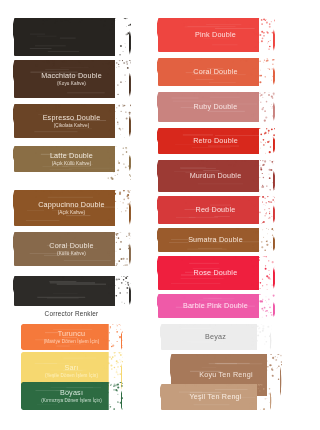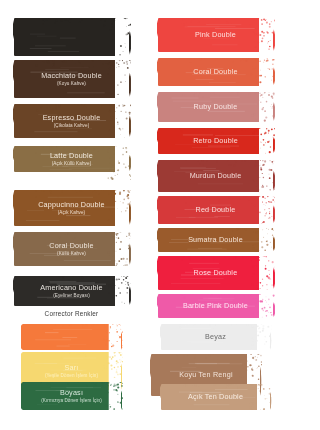--- a/index.html
+++ b/index.html
@@ -643,24 +643,20 @@
             <circle cx="120.10" cy="1.61" r="0.71" fill="#2d2b28" opacity="0.70"></circle>
             <circle cx="50.86" cy="-0.06" r="0.84" fill="#2d2b28" opacity="0.90"></circle>
             <circle cx="97.84" cy="-0.01" r="0.96" fill="#2d2b28" opacity="0.63"></circle>
             <rect x="36.3" y="5.0" width="27.1" height="1.1" fill="#ffffff" opacity="0.11"></rect>
             <rect x="34.0" y="21.9" width="31.7" height="0.4" fill="#ffffff" opacity="0.12"></rect>
             <rect x="43.7" y="7.7" width="49.3" height="0.9" fill="#ffffff" opacity="0.17"></rect>
             <rect x="24.3" y="20.8" width="47.9" height="0.9" fill="#ffffff" opacity="0.15"></rect>
             <rect x="36.8" y="6.3" width="45.2" height="1.1" fill="#ffffff" opacity="0.14"></rect>
             <rect x="39.8" y="17.1" width="24.8" height="0.4" fill="#ffffff" opacity="0.06"></rect>
           </svg>
-          <div class="label-wrap">
-            <span class="s-title" style="color: rgb(231, 227, 221);">Americano Double</span>
-            <span class="s-sub" style="color: rgb(231, 227, 221); opacity: 0.92;">(Eyeliner Boyası)</span>
-          </div>
         </div>
       </div>
     <div class="section-title" id="corrector-heading" style="position: absolute; left: 0px; right: 0px; top: 310px;">Corrector Renkler</div>
     <div id="corrector-swatches" style="position: absolute; inset: 0px;">
         <div class="swatch" style="position: absolute; top: 324px; height: 26px; width: 102px; left: 20.5px;">
           <div class="paint" style="background: rgb(245, 121, 59);"></div>
           <svg class="spray" viewBox="0 0 102 26" preserveAspectRatio="none">
             <circle cx="56.41" cy="-0.95" r="0.99" fill="#f5793b" opacity="0.80"></circle>
             <circle cx="98.79" cy="-0.70" r="0.96" fill="#f5793b" opacity="0.66"></circle>
             <circle cx="88.46" cy="8.78" r="0.51" fill="#f5793b" opacity="0.92"></circle>
@@ -731,20 +727,24 @@
             <circle cx="102.17" cy="21.72" r="0.61" fill="#f5793b" opacity="0.76"></circle>
             <circle cx="92.10" cy="21.32" r="0.49" fill="#f5793b" opacity="0.35"></circle>
             <circle cx="41.94" cy="1.86" r="0.70" fill="#f5793b" opacity="0.53"></circle>
             <rect x="46.8" y="20.3" width="18.5" height="0.7" fill="#ffffff" opacity="0.05"></rect>
             <rect x="32.2" y="5.0" width="39.0" height="1.1" fill="#ffffff" opacity="0.07"></rect>
             <rect x="41.4" y="13.0" width="14.8" height="0.9" fill="#ffffff" opacity="0.15"></rect>
             <rect x="35.5" y="21.6" width="13.2" height="0.9" fill="#ffffff" opacity="0.13"></rect>
             <rect x="14.2" y="15.4" width="35.8" height="0.8" fill="#ffffff" opacity="0.12"></rect>
             <rect x="24.0" y="8.1" width="13.5" height="1.0" fill="#ffffff" opacity="0.16"></rect>
           </svg>
+          <div class="label-wrap">
+            <span class="s-title" style="color: rgb(255, 217, 194);">Turuncu</span>
+            <span class="s-sub" style="color: rgb(255, 217, 194); opacity: 0.92;">(Maviye Dönen İşlem İçin)</span>
+          </div>
         </div>
         <div class="swatch" style="position: absolute; top: 352px; height: 38px; width: 102px; left: 20.5px;">
           <div class="paint" style="background: rgb(246, 216, 112);"></div>
           <svg class="spray" viewBox="0 0 102 26" preserveAspectRatio="none">
             <circle cx="90.83" cy="17.11" r="0.82" fill="#f6d870" opacity="0.60"></circle>
             <circle cx="96.98" cy="10.48" r="0.72" fill="#f6d870" opacity="0.65"></circle>
             <circle cx="98.48" cy="0.59" r="1.05" fill="#f6d870" opacity="0.65"></circle>
             <circle cx="102.17" cy="1.97" r="0.45" fill="#f6d870" opacity="0.58"></circle>
             <circle cx="99.32" cy="22.13" r="0.79" fill="#f6d870" opacity="0.76"></circle>
             <circle cx="89.10" cy="4.25" r="0.30" fill="#f6d870" opacity="0.69"></circle>
@@ -1747,21 +1747,21 @@
             <rect x="20.7" y="4.0" width="30.5" height="0.9" fill="#ffffff" opacity="0.13"></rect>
             <rect x="33.8" y="21.6" width="43.7" height="0.4" fill="#ffffff" opacity="0.06"></rect>
             <rect x="27.6" y="13.1" width="31.8" height="0.6" fill="#ffffff" opacity="0.08"></rect>
             <rect x="31.1" y="18.1" width="31.8" height="1.0" fill="#ffffff" opacity="0.10"></rect>
             <rect x="43.5" y="18.1" width="28.3" height="0.5" fill="#ffffff" opacity="0.07"></rect>
           </svg>
           <div class="label-wrap">
             <span class="s-title" style="color: rgb(106, 106, 106);">Beyaz</span>
           </div>
         </div>
-        <div class="swatch" style="position: absolute; top: 354px; height: 42px; width: 112px; left: 6px;">
+        <div class="swatch" style="position: absolute; top: 354px; height: 42px; width: 112px; left: 26px;">
           <div class="paint" style="background: rgb(167, 121, 90);"></div>
           <svg class="spray" viewBox="0 0 112 26" preserveAspectRatio="none">
             <circle cx="103.70" cy="22.14" r="0.31" fill="#a7795a" opacity="0.44"></circle>
             <circle cx="56.27" cy="3.78" r="0.70" fill="#a7795a" opacity="0.50"></circle>
             <circle cx="101.29" cy="0.29" r="0.50" fill="#a7795a" opacity="0.90"></circle>
             <circle cx="101.91" cy="15.09" r="0.83" fill="#a7795a" opacity="0.90"></circle>
             <circle cx="102.26" cy="13.67" r="0.36" fill="#a7795a" opacity="0.44"></circle>
             <circle cx="84.57" cy="0.33" r="0.41" fill="#a7795a" opacity="0.63"></circle>
             <circle cx="103.13" cy="3.89" r="1.06" fill="#a7795a" opacity="0.78"></circle>
             <circle cx="92.78" cy="0.09" r="0.97" fill="#a7795a" opacity="0.66"></circle>
@@ -1912,19 +1912,19 @@
             <circle cx="109.69" cy="18.45" r="0.39" fill="#c49d7d" opacity="0.52"></circle>
             <circle cx="91.74" cy="25.65" r="0.56" fill="#c49d7d" opacity="0.64"></circle>
             <rect x="18.9" y="7.7" width="23.3" height="0.7" fill="#ffffff" opacity="0.15"></rect>
             <rect x="28.2" y="9.9" width="36.2" height="0.8" fill="#ffffff" opacity="0.12"></rect>
             <rect x="55.2" y="13.1" width="40.2" height="0.8" fill="#ffffff" opacity="0.07"></rect>
             <rect x="33.6" y="20.6" width="35.9" height="0.5" fill="#ffffff" opacity="0.16"></rect>
             <rect x="55.0" y="5.1" width="32.6" height="0.8" fill="#ffffff" opacity="0.13"></rect>
             <rect x="29.8" y="7.9" width="31.4" height="1.1" fill="#ffffff" opacity="0.15"></rect>
           </svg>
           <div class="label-wrap">
-            <span class="s-title" style="color: rgb(248, 236, 225);">Açık Ten Double</span>
+            <span class="s-title" style="color: rgb(248, 236, 225);">Yeşil Ten Rengi</span>
           </div>
         </div>
       </div>
   </div>
 
 </div>
 
 </body></html>

